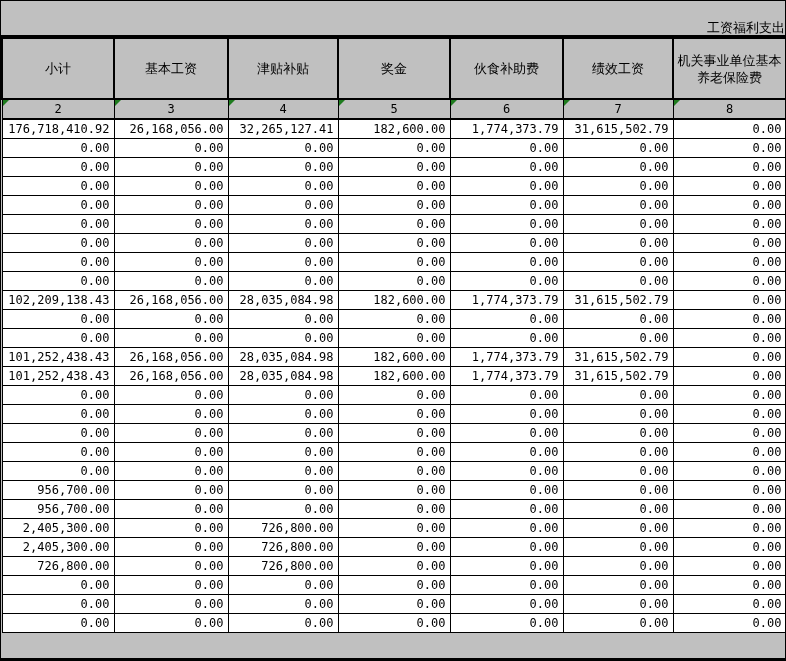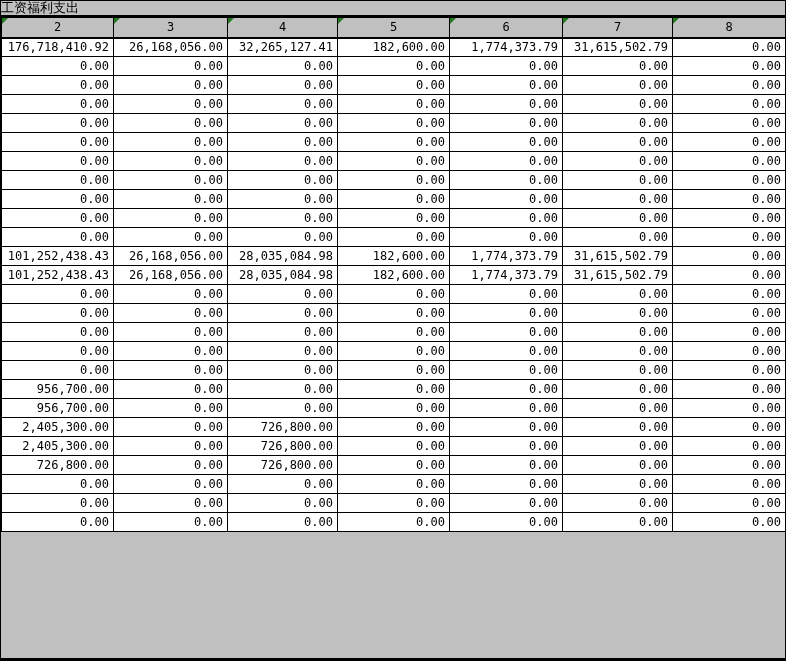--- a/index.html
+++ b/index.html
@@ -9,24 +9,25 @@
     border:1px solid #000;
     border-bottom:3px solid #000;
     background:#c0c0c0;
     overflow:hidden;
     font-family:"DejaVu Sans", sans-serif;
   }
   .title-row {
     height:14px;
     background:#c0c0c0;
     border-bottom:2px solid #000;
-    text-align:left;
+    text-align:right;
     font-size:13px;
     line-height:14px;
     color:#000;
+    margin-top:20px;
   }
   table {
     border-collapse:collapse;
     table-layout:fixed;
     width:784px;
   }
   th, td { box-sizing:border-box; overflow:hidden; white-space:nowrap; }
   th.hcell {
     height:61px;
     background:#c0c0c0;
@@ -82,20 +83,29 @@
       <col style="width:112px">
         <col style="width:114px">
         <col style="width:110px">
       <col style="width:112px">
         <col style="width:113px">
         <col style="width:110px">
       <col style="width:113px">
     </colgroup>
     <thead>
       <tr>
+          <th class="hcell">小计</th>
+          <th class="hcell">基本工资</th>
+          <th class="hcell">津贴补贴</th>
+          <th class="hcell">奖金</th>
+          <th class="hcell">伙食补助费</th>
+          <th class="hcell">绩效工资</th>
+          <th class="hcell">机关事业单位基本养老保险费</th>
+        </tr>
+      <tr>
           <td class="ncell"><span class="tri"></span><span>2</span></td>
           <td class="ncell"><span class="tri"></span><span>3</span></td>
           <td class="ncell"><span class="tri"></span><span>4</span></td>
           <td class="ncell"><span class="tri"></span><span>5</span></td>
           <td class="ncell"><span class="tri"></span><span>6</span></td>
           <td class="ncell"><span class="tri"></span><span>7</span></td>
           <td class="ncell"><span class="tri"></span><span>8</span></td>
         </tr>
     </thead>
     <tbody>
@@ -174,20 +184,29 @@
         <tr>
           <td class="dcell">0.00</td>
           <td class="dcell">0.00</td>
           <td class="dcell">0.00</td>
           <td class="dcell">0.00</td>
           <td class="dcell">0.00</td>
           <td class="dcell">0.00</td>
           <td class="dcell">0.00</td>
         </tr>
         <tr>
+          <td class="dcell">102,209,138.43</td>
+          <td class="dcell">26,168,056.00</td>
+          <td class="dcell">28,035,084.98</td>
+          <td class="dcell">182,600.00</td>
+          <td class="dcell">1,774,373.79</td>
+          <td class="dcell">31,615,502.79</td>
+          <td class="dcell">0.00</td>
+        </tr>
+        <tr>
           <td class="dcell">0.00</td>
           <td class="dcell">0.00</td>
           <td class="dcell">0.00</td>
           <td class="dcell">0.00</td>
           <td class="dcell">0.00</td>
           <td class="dcell">0.00</td>
           <td class="dcell">0.00</td>
         </tr>
         <tr>
           <td class="dcell">0.00</td>

